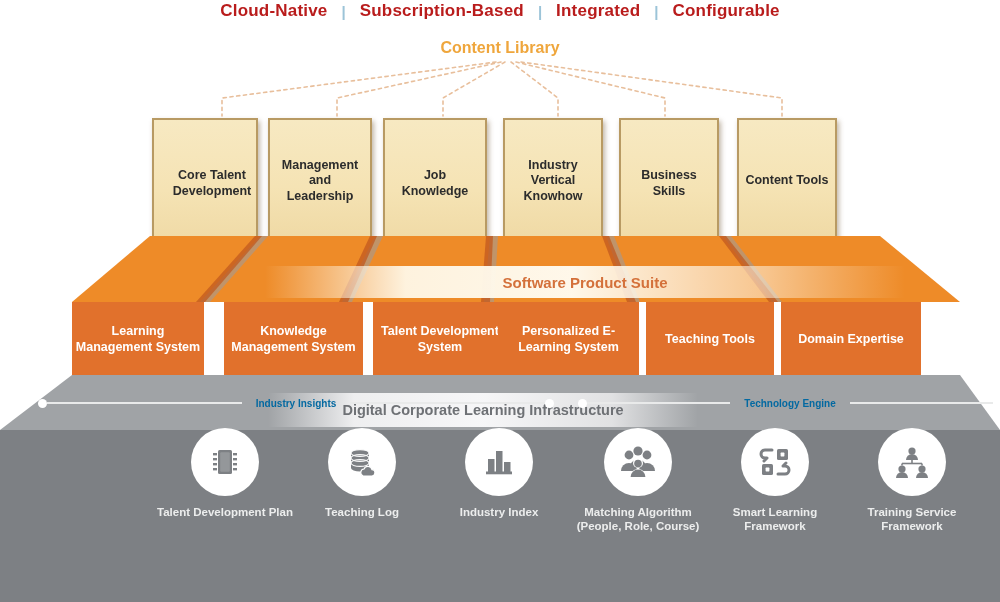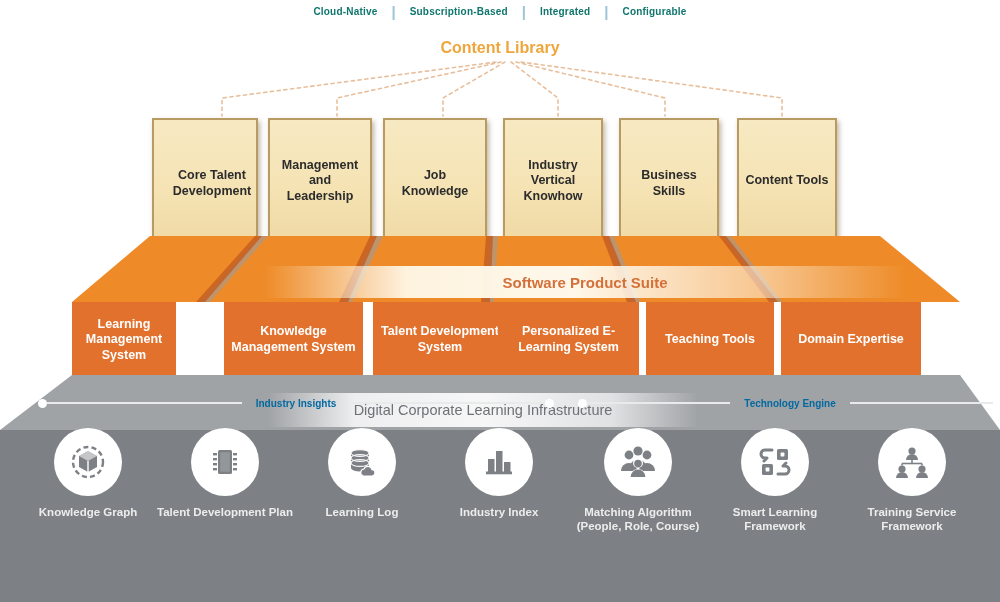--- a/index.html
+++ b/index.html
@@ -9,21 +9,21 @@
   }
   #stage{position:absolute;inset:0;width:1000px;height:602px;}
 
   
   .tagline{
     position:absolute;top:0;left:0;width:1000px;height:22px;
     display:flex;align-items:center;justify-content:center;
     gap:0px;
   }
   .tagline .kw{
-    color:#0f766e;font-size:10px;font-weight:bold;letter-spacing:.2px;
+    color:#b91c1c;font-size:17px;font-weight:bold;letter-spacing:.2px;
     padding:0 14px;white-space:nowrap;
   }
   .tagline .sep{color:#9cc4d8;font-size:15px;font-weight:bold;}
 
   
   .lib-title{
     position:absolute;top:39px;left:0;width:1000px;text-align:center;
     color:#efa63c;font-size:16px;font-weight:bold;
   }
 
@@ -55,21 +55,21 @@
   #slab{position:absolute;top:236px;left:0;width:1000px;height:152px;}
   .slab-front-row{position:absolute;top:66px;left:0;width:1000px;height:76px;}
   .fblock{
     position:absolute;top:0;height:76px;background:#e1712c;
     display:flex;align-items:center;justify-content:center;text-align:center;
     box-sizing:border-box;
   }
   .fblock span{
     color:#ffffff;font-size:12.5px;font-weight:bold;line-height:1.25;
   }
-  .f0{left:72px;width:104px;}
+  .f0{left:72px;width:132px;}
   .f1{left:224px;width:139px;}
   .f2{left:357px;width:134px;margin-left:16px;}
   .f3{left:498px;width:141px;}
   .f4{left:646px;width:128px;}
   .f5{left:781px;width:140px;}
 
   .suite-band{
     position:absolute;top:30px;left:265px;width:640px;height:32px;
     background:linear-gradient(90deg,
       rgba(255,255,255,0) 0%,
@@ -86,21 +86,21 @@
   .infra-band{
     position:absolute;top:18px;left:268px;width:430px;height:34px;
     background:linear-gradient(90deg,
       rgba(255,255,255,0) 0%,
       rgba(245,245,246,.92) 20%,
       rgba(250,250,251,.96) 50%,
       rgba(243,243,244,.78) 80%,
       rgba(240,240,241,0) 100%);
     display:flex;align-items:center;justify-content:center;
   }
-  .infra-band span{color:#6e7175;font-size:14.5px;font-weight:normal;}
+  .infra-band span{color:#6e7175;font-size:14.5px;font-weight:bold;}
 
   .dark-band{
     position:absolute;top:55px;left:0;width:1000px;height:172px;background:#7d8084;
   }
 
   
   .sect{position:absolute;top:18px;height:20px;display:flex;align-items:center;}
   .sect .dot{width:9px;height:9px;border-radius:50%;background:#ffffff;flex:0 0 auto;}
   .sect .ln{height:2px;background:#e9eaea;flex:1 1 auto;}
   .sect .lbl{color:#0369a1;font-size:10px;font-weight:bold;white-space:nowrap;padding:0 14px;}
@@ -239,31 +239,20 @@
     <div class="sect sectB">
       <span class="dot"></span>
       <span class="ln"></span>
       <span class="lbl">Technology Engine</span>
       <span class="ln"></span>
       <span class="dot"></span>
     </div>
 
     <div class="icons">
 
-      <div class="icell i0">
-        <div class="circ">
-          <svg width="40" height="40" viewBox="0 0 40 40">
-            <circle cx="20" cy="20" r="15" fill="none" stroke="#7d8084" stroke-width="2.4" stroke-dasharray="5 3.2"></circle>
-            <polygon points="20,9 29,14 29,25 20,30 11,25 11,14" fill="#7d8084"></polygon>
-            <polygon points="20,9 29,14 20,19 11,14" fill="#ffffff" opacity=".55"></polygon>
-            <line x1="20" y1="19" x2="20" y2="30" stroke="#ffffff" stroke-width="1.4"></line>
-          </svg>
-        </div>
-        <div class="cap">Knowledge Graph</div>
-      </div>
 
       <div class="icell i1">
         <div class="circ">
           <svg width="40" height="40" viewBox="0 0 40 40">
             <rect x="13" y="8" width="14" height="24" rx="1.5" fill="#7d8084"></rect>
             <g fill="#7d8084">
               <rect x="8" y="11" width="4" height="2.4"></rect>
                 <rect x="8" y="16" width="4" height="2.4"></rect>
               <rect x="8" y="21" width="4" height="2.4"></rect>
                 <rect x="8" y="26" width="4" height="2.4"></rect>
@@ -291,21 +280,21 @@
               <ellipse cx="18" cy="26" rx="9" ry="3.4"></ellipse>
             </g>
             <g fill="#ffffff" opacity=".95">
               <ellipse cx="18" cy="11" rx="9" ry="3.4" fill="none" stroke="#ffffff" stroke-width="1.1"></ellipse>
               <ellipse cx="18" cy="16" rx="9" ry="3.4" fill="none" stroke="#ffffff" stroke-width="1.1"></ellipse>
               <ellipse cx="18" cy="21" rx="9" ry="3.4" fill="none" stroke="#ffffff" stroke-width="1.1"></ellipse>
             </g>
             <path d="M22,27 a4.2,4.2 0 0,1 8,0.6 a3.2,3.2 0 0,1 -0.6,6.4 h-8.2 a3.6,3.6 0 0,1 0.8,-7 z" fill="#7d8084" stroke="#ffffff" stroke-width="1.2"></path>
           </svg>
         </div>
-        <div class="cap">Learning Log</div>
+        <div class="cap">Teaching Log</div>
       </div>
 
       <div class="icell i3">
         <div class="circ">
           <svg width="40" height="40" viewBox="0 0 40 40">
             <g fill="#7d8084">
               <rect x="9" y="17" width="6.5" height="13"></rect>
               <rect x="17" y="9" width="6.5" height="21"></rect>
               <rect x="25" y="20" width="6.5" height="10"></rect>
               <rect x="7" y="29.5" width="26" height="2.8"></rect>

